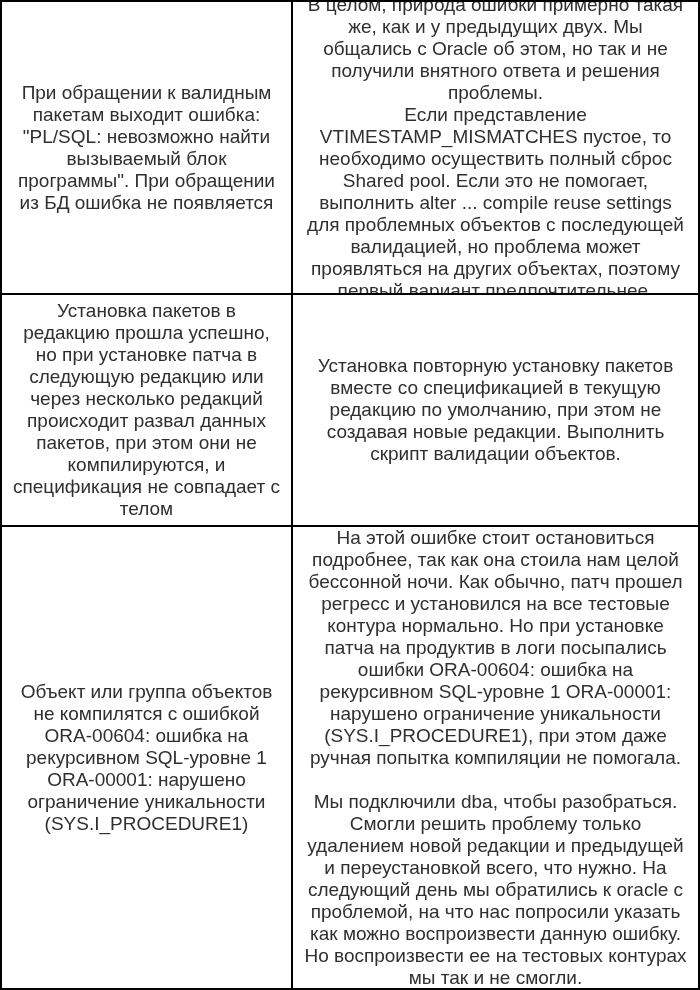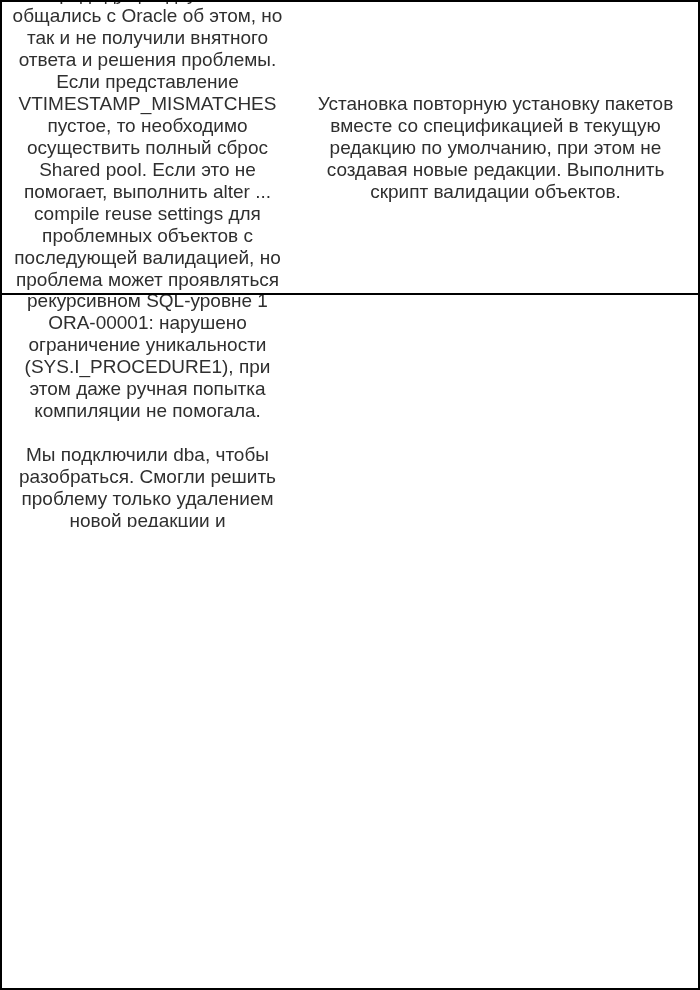--- a/index.html
+++ b/index.html
@@ -41,28 +41,39 @@
     font-size: 19px;
     line-height: 22px;
     color: var(--text-color, #2f2f2f);
   }
 </style>
 </head>
 <body>
 
 <div class="issues-table">
 
+  <div class="cell problem row-divider">
+    <div class="cell-text">При обращении к валидным пакетам выходит ошибка: "PL/SQL: невозможно найти вызываемый блок программы". При обращении из БД ошибка не появляется</div>
+  </div>
   <div class="cell solution row-divider">
     <div class="cell-text">В целом, природа ошибки примерно такая же, как и у предыдущих двух. Мы общались с Oracle об этом, но так и не получили внятного ответа и решения проблемы.
 Если представление VTIMESTAMP_MISMATCHES пустое, то необходимо осуществить полный сброс Shared pool. Если это не помогает, выполнить alter ... compile reuse settings для проблемных объектов с последующей валидацией, но проблема может проявляться на других объектах, поэтому первый вариант предпочтительнее.</div>
   </div>
 
+  <div class="cell problem row-divider">
+    <div class="cell-text">Установка пакетов в редакцию прошла успешно, но при установке патча в следующую редакцию или через несколько редакций происходит развал данных пакетов, при этом они не компилируются, и спецификация не совпадает с телом</div>
+  </div>
   <div class="cell solution row-divider">
     <div class="cell-text">Установка повторную установку пакетов вместе со спецификацией в текущую редакцию по умолчанию, при этом не создавая новые редакции. Выполнить скрипт валидации объектов.</div>
   </div>
 
+  <div class="cell problem">
+    <div class="cell-text">Объект или группа объектов не компилятся с ошибкой
+ORA-00604: ошибка на рекурсивном SQL-уровне 1
+ORA-00001: нарушено ограничение уникальности (SYS.I_PROCEDURE1)</div>
+  </div>
   <div class="cell solution">
     <div class="cell-text">На этой ошибке стоит остановиться подробнее, так как она стоила нам целой бессонной ночи. Как обычно, патч прошел регресс и установился на все тестовые контура нормально. Но при установке патча на продуктив в логи посыпались ошибки ORA-00604: ошибка на рекурсивном SQL-уровне 1 ORA-00001: нарушено ограничение уникальности (SYS.I_PROCEDURE1), при этом даже ручная попытка компиляции не помогала.
 
 Мы подключили dba, чтобы разобраться. Смогли решить проблему только удалением новой редакции и предыдущей и переустановкой всего, что нужно. На следующий день мы обратились к oracle с проблемой, на что нас попросили указать как можно воспроизвести данную ошибку. Но воспроизвести ее на тестовых контурах мы так и не смогли.</div>
   </div>
 
 </div>
 
 </body></html>

